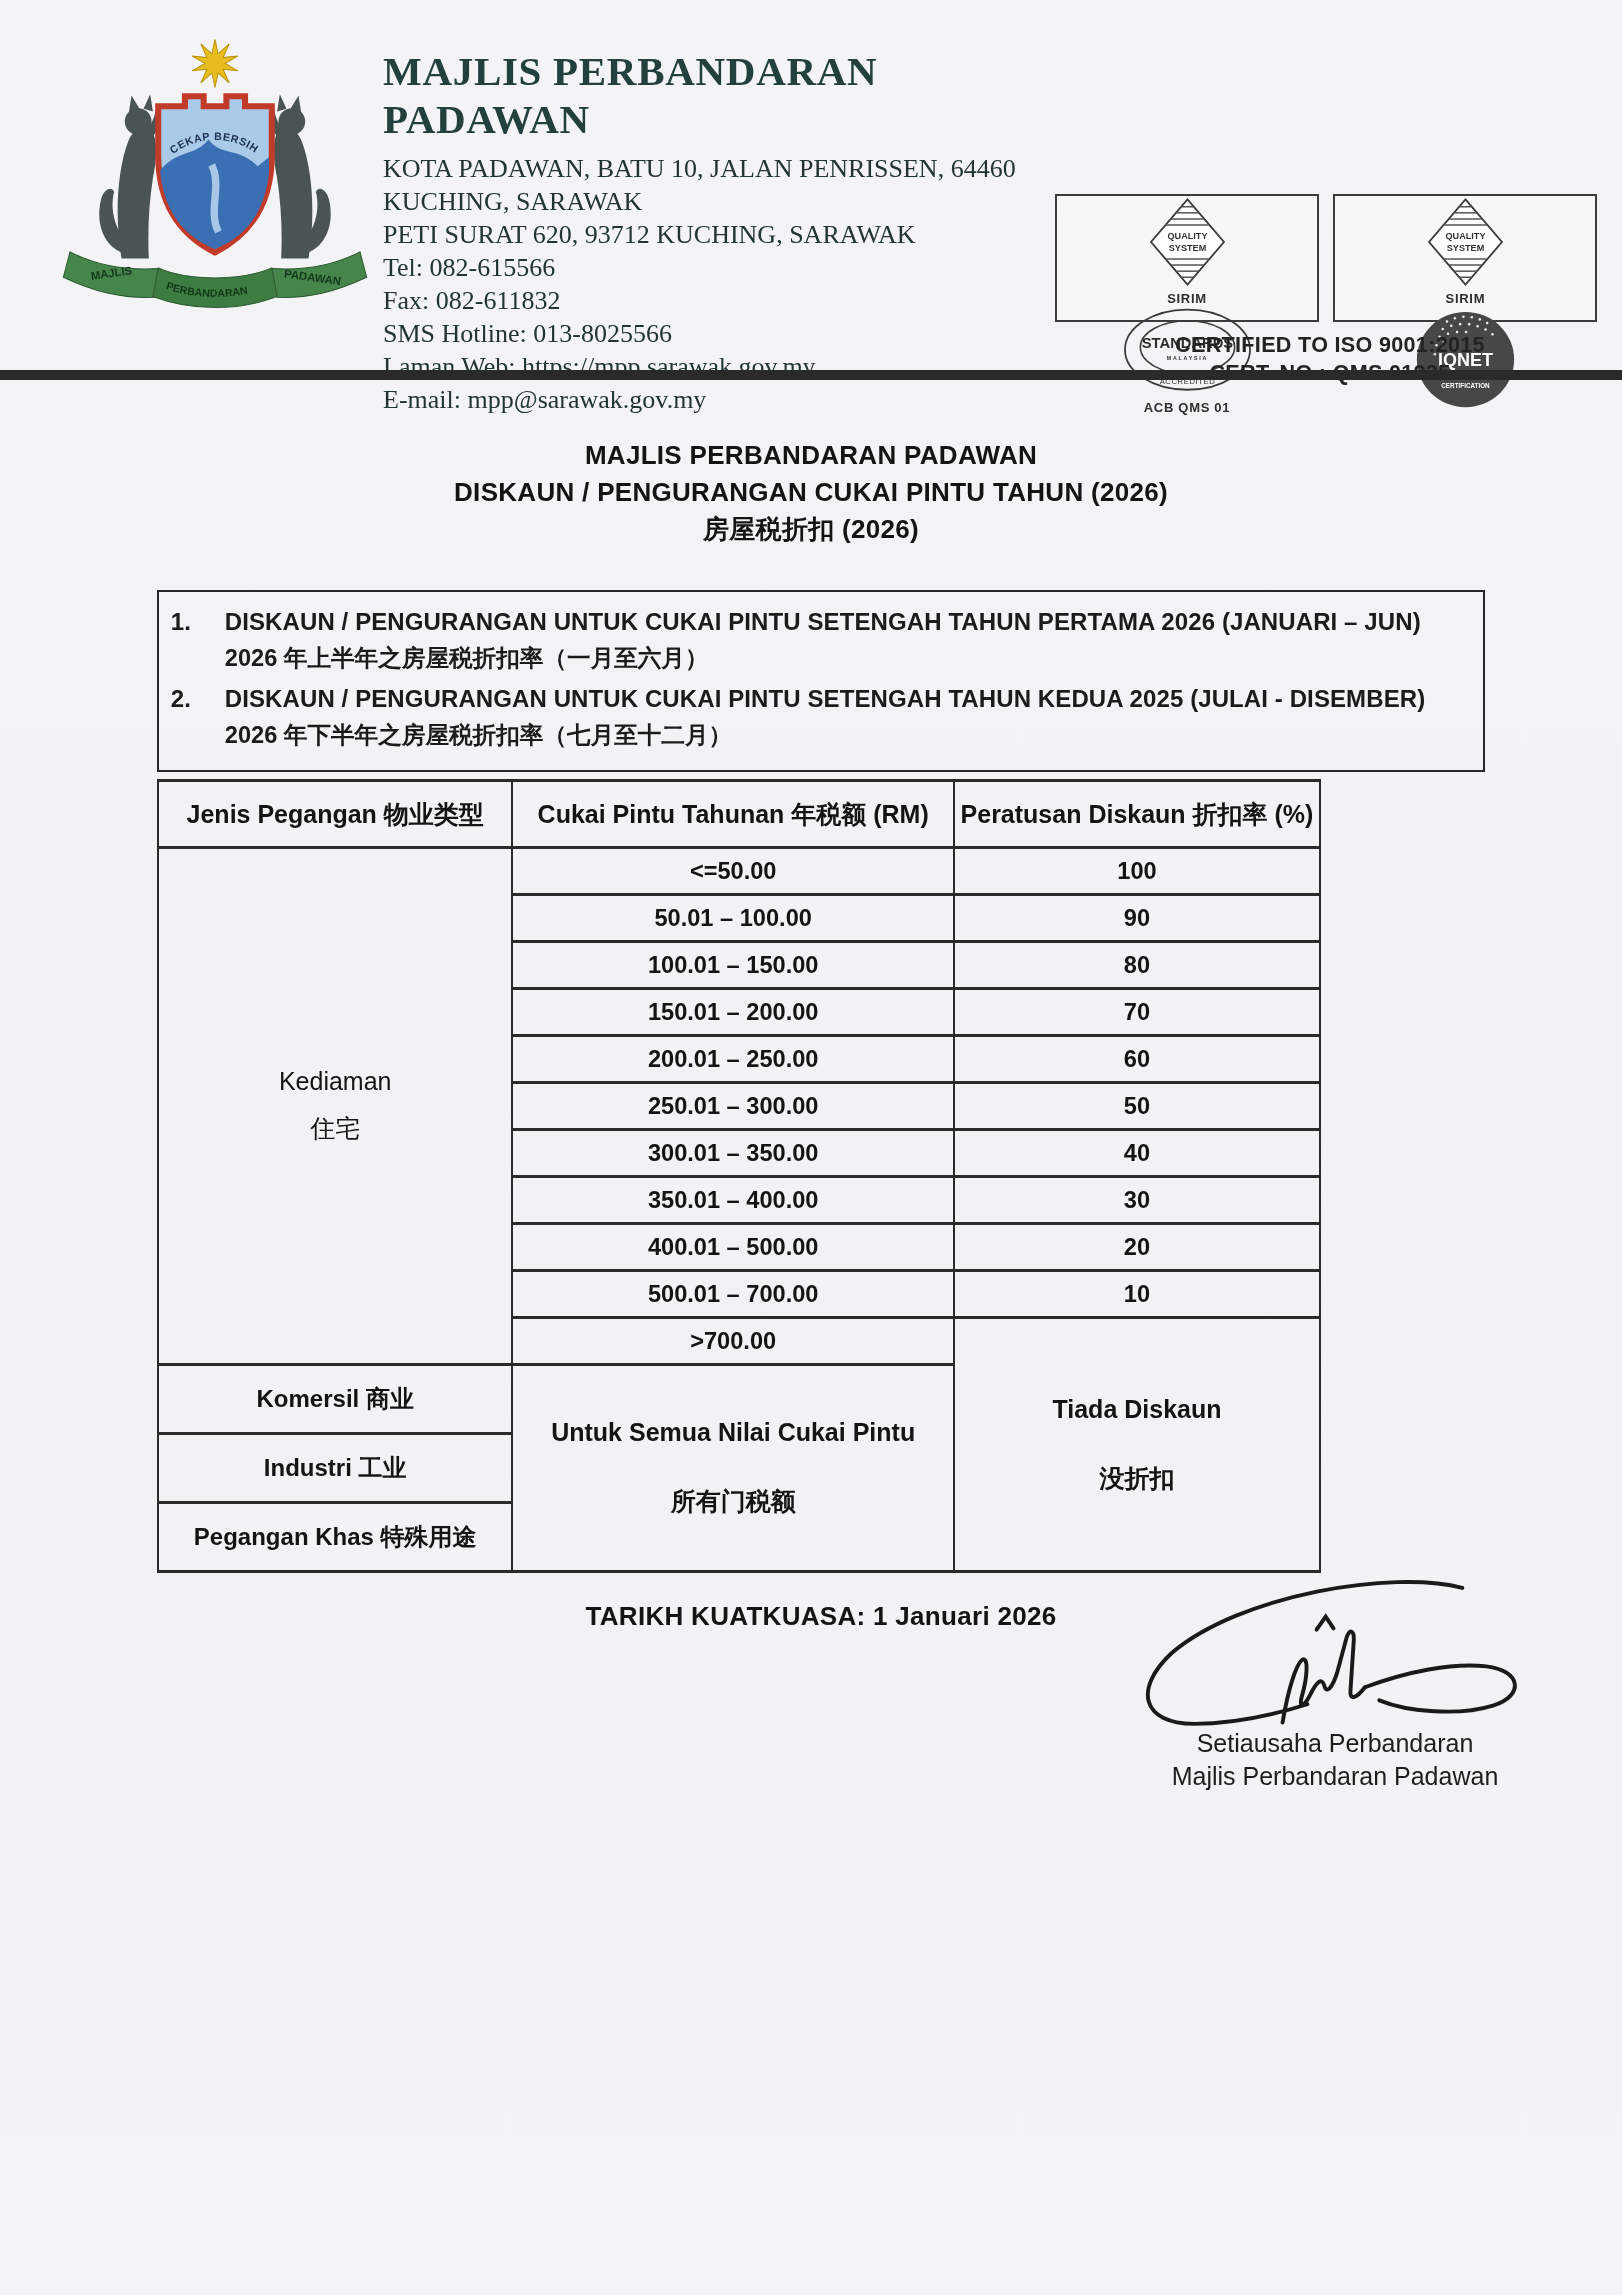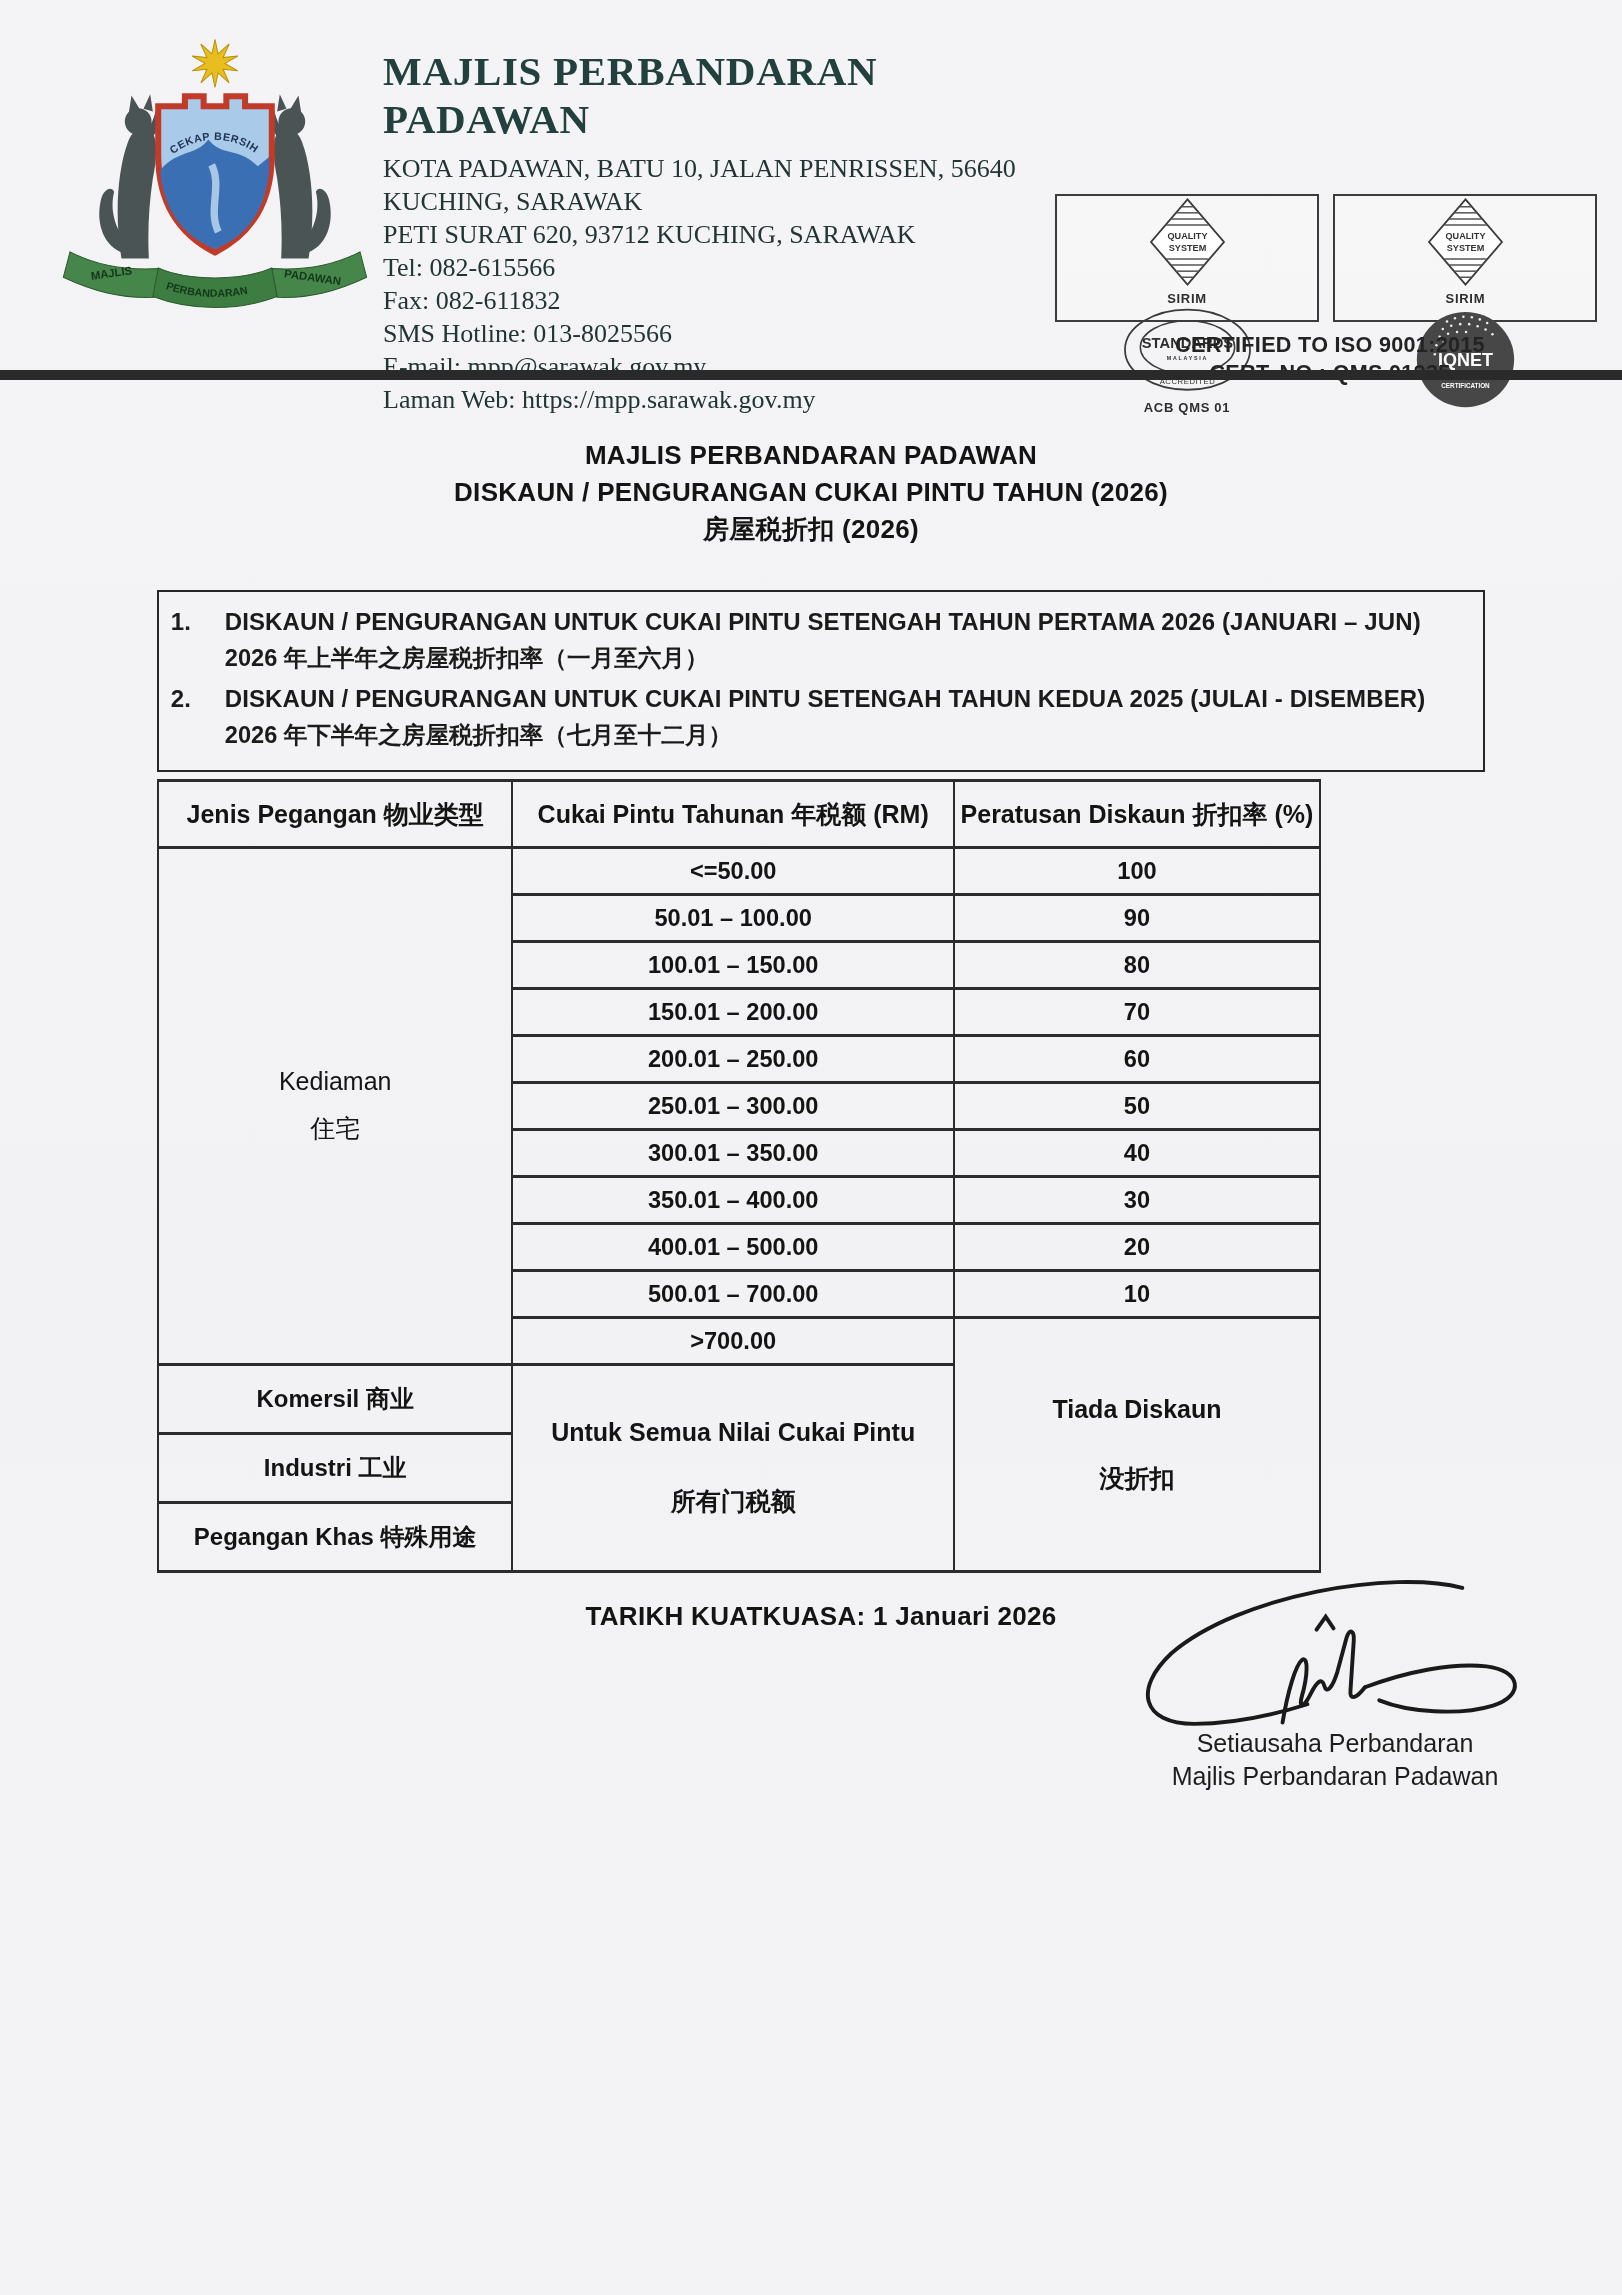--- a/index.html
+++ b/index.html
@@ -118,27 +118,27 @@
     <g font-size="17" font-weight="bold" fill="#12381a" stroke="none">
       <text x="50" y="372" transform="rotate(-8 50 372)">MAJLIS</text>
       <path id="ribArc" d="M158,384 C205,402 265,402 312,384" fill="none"></path>
       <text font-size="16"><textPath href="#ribArc" startOffset="2%">PERBANDARAN</textPath></text>
       <text x="338" y="368" transform="rotate(8 338 368)">PADAWAN</text>
     </g>
   </svg>
 
   <div class="lh-text">
     <h1 class="org-name">MAJLIS PERBANDARAN PADAWAN</h1>
-    <div class="addr-line">KOTA PADAWAN, BATU 10, JALAN PENRISSEN, 56640 KUCHING, SARAWAK</div>
+    <div class="addr-line">KOTA PADAWAN, BATU 10, JALAN PENRISSEN, 64460 KUCHING, SARAWAK</div>
     <div class="addr-line">PETI SURAT 620, 93712 KUCHING, SARAWAK</div>
     <div class="addr-line">Tel: 082-615566</div>
     <div class="addr-line">Fax: 082-611832</div>
     <div class="addr-line">SMS Hotline: 013-8025566</div>
+    <div class="addr-line">Laman Web: https://mpp.sarawak.gov.my</div>
     <div class="addr-line">E-mail: mpp@sarawak.gov.my</div>
-    <div class="addr-line">Laman Web: https://mpp.sarawak.gov.my</div>
   </div>
 
   <div class="badges">
     <div class="badge-row">
       <div class="badge-box">
         <div class="badge-col">
           <svg width="79" height="92" viewBox="0 0 130 150">
             <polygon points="65,5 125,75 65,145 5,75" fill="#ffffff" stroke="#3a3a3a" stroke-width="3"></polygon>
             <g stroke="#555" stroke-width="2.5">
               <line x1="55" y1="17" x2="75" y2="17"></line>

